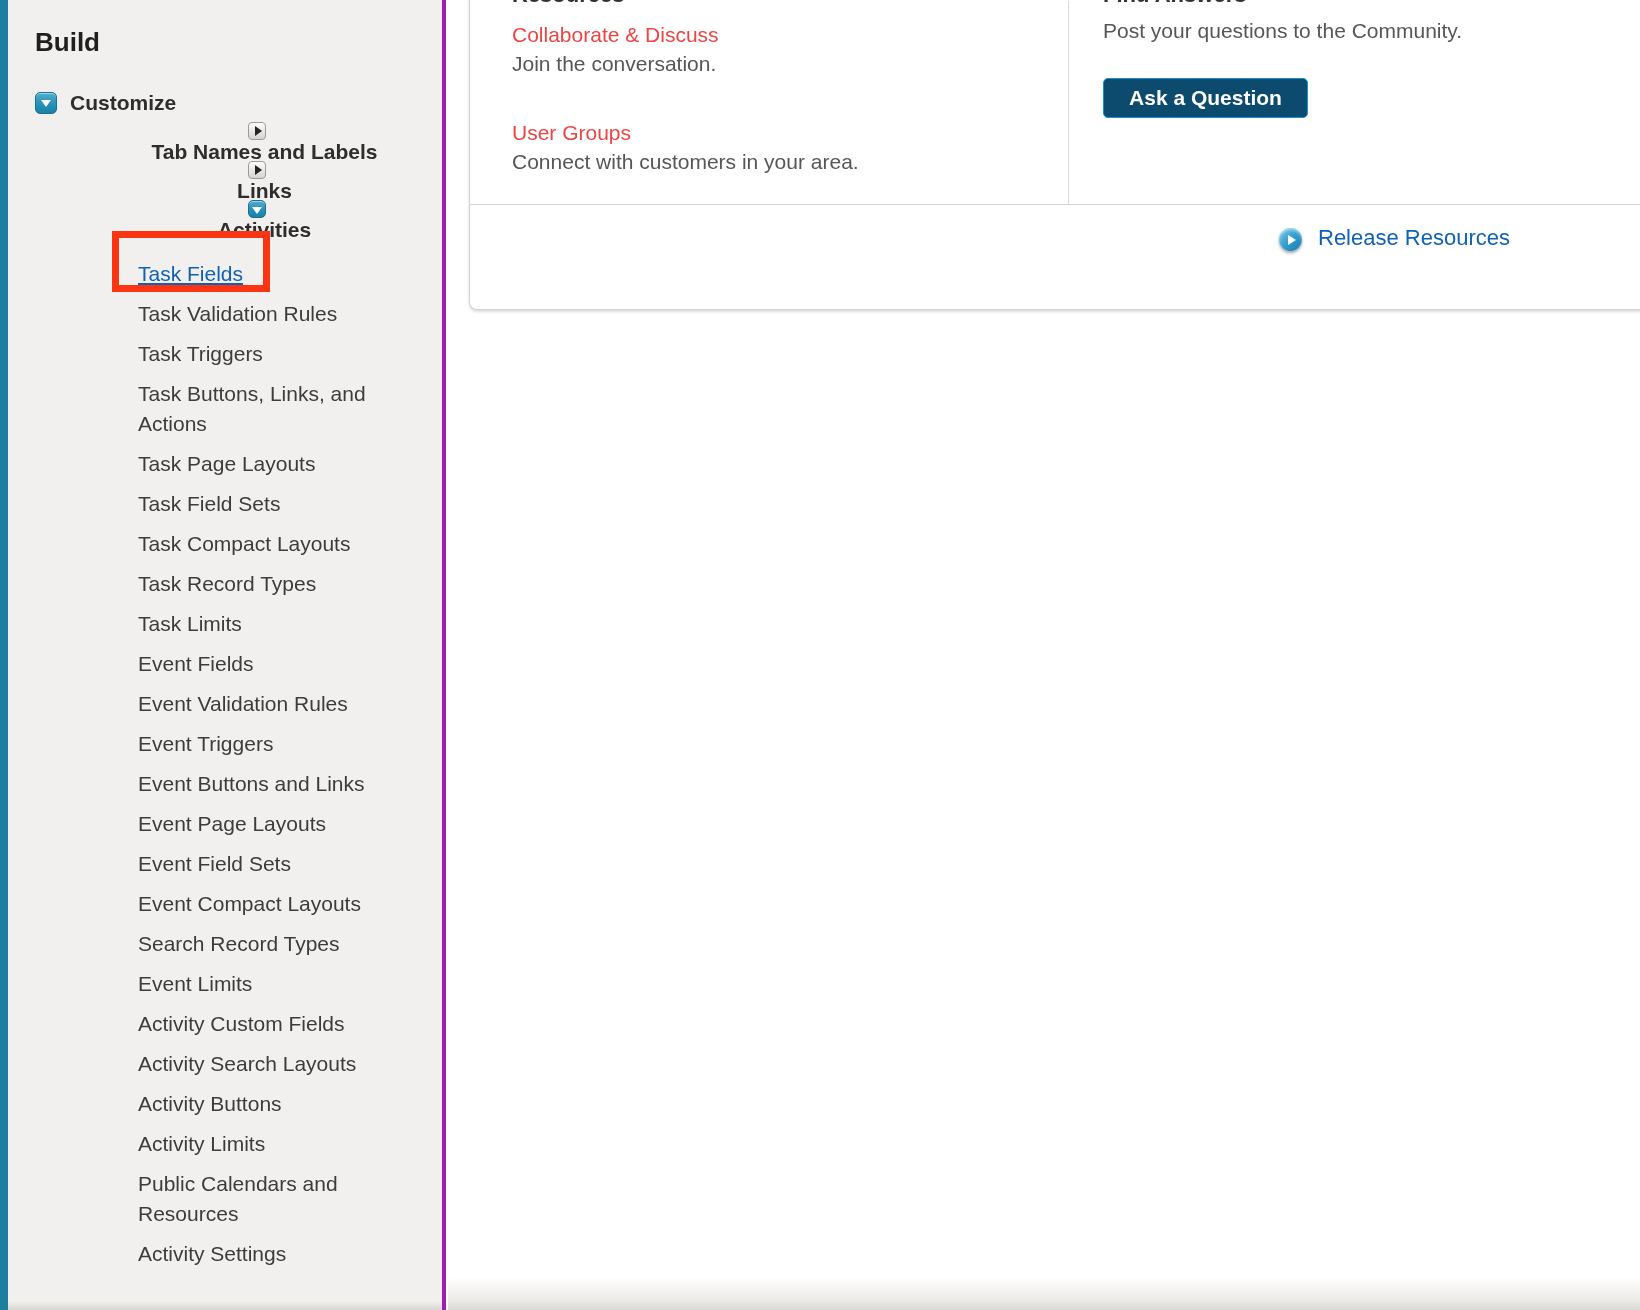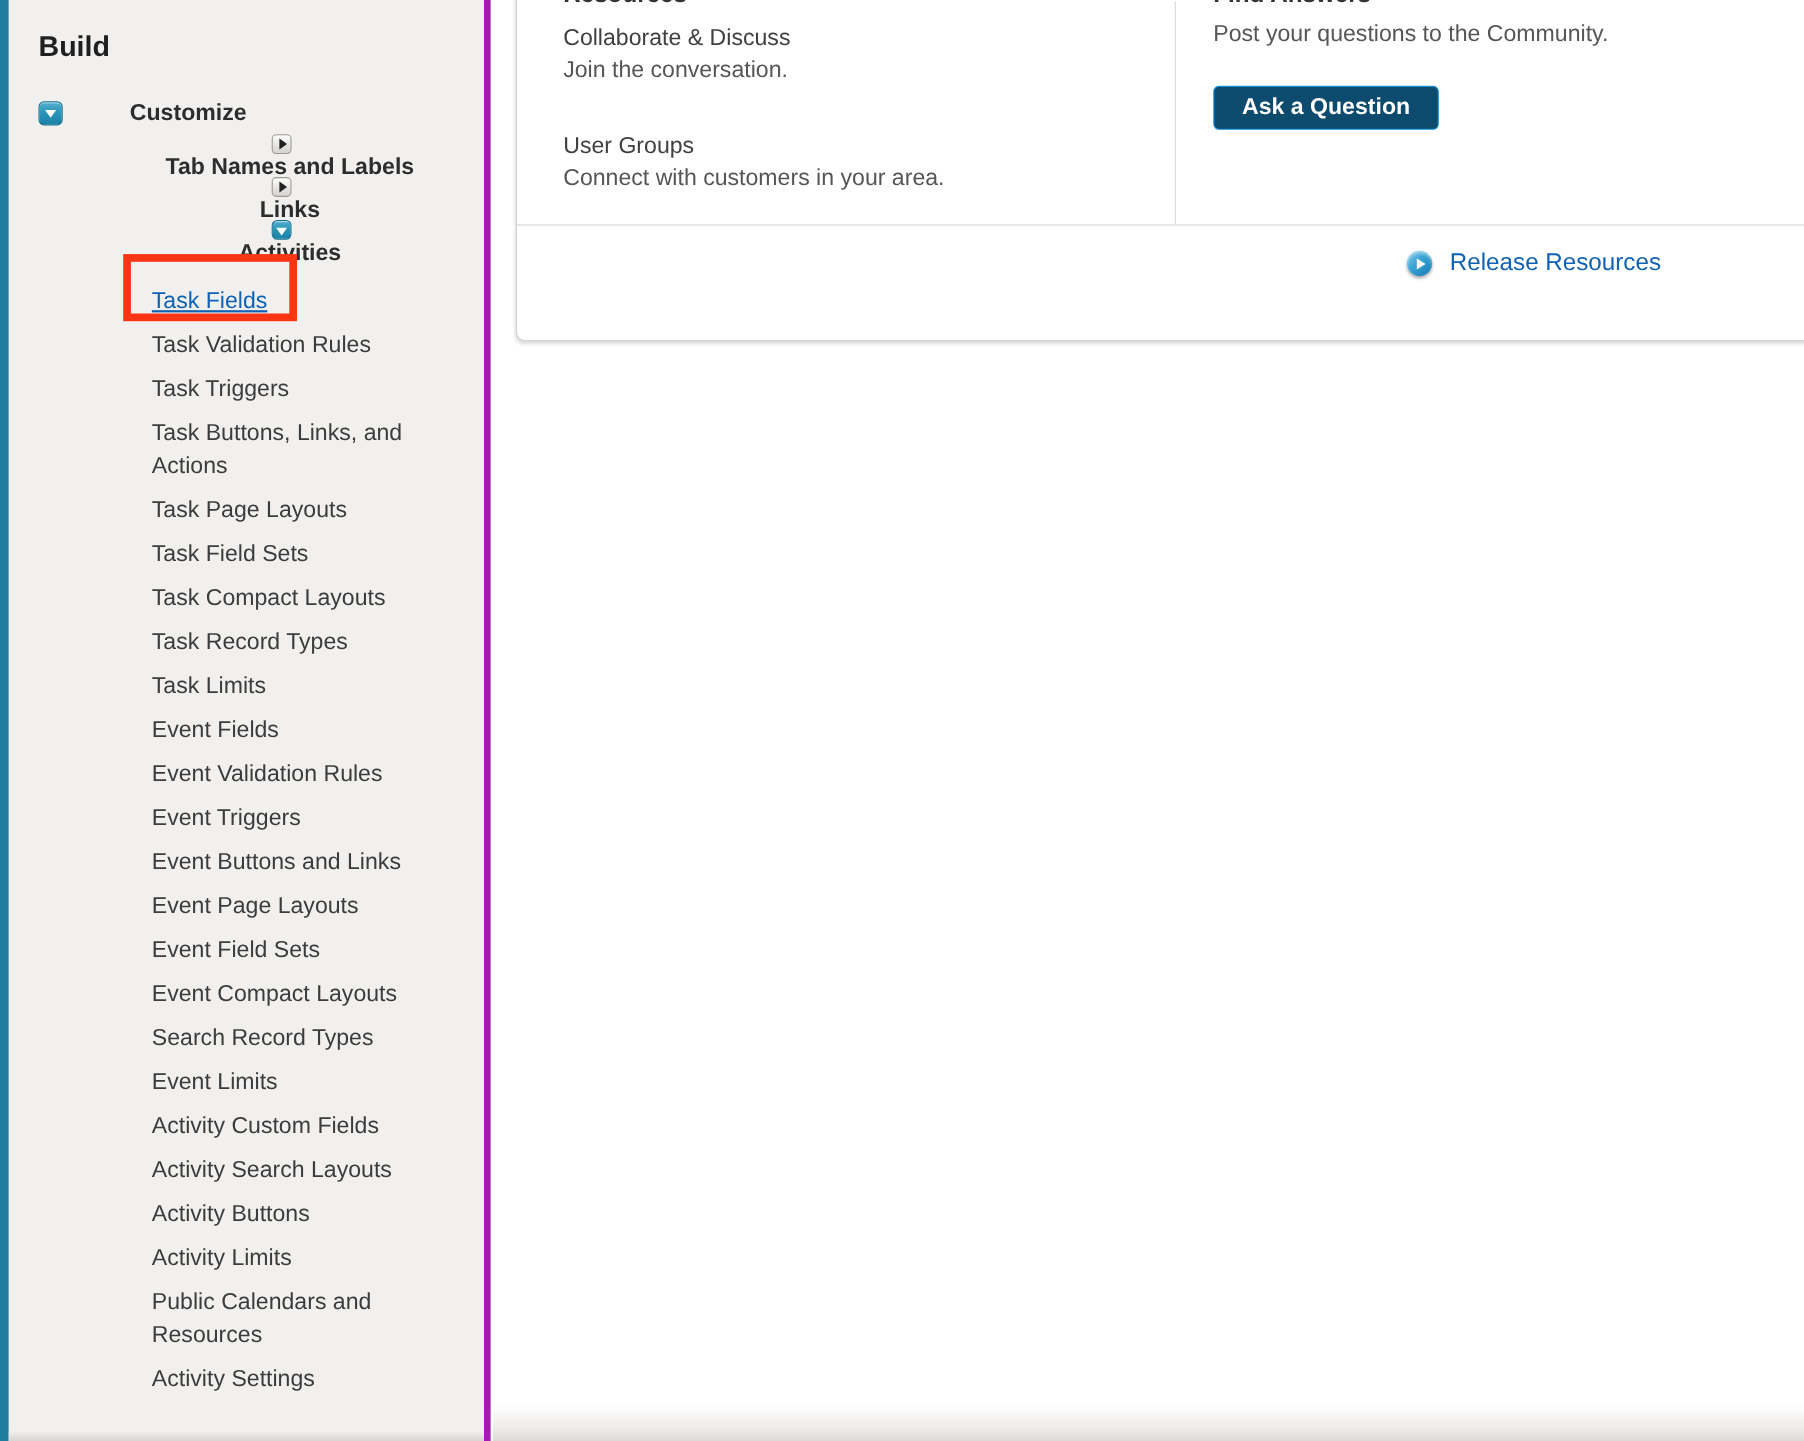--- a/index.html
+++ b/index.html
@@ -5,28 +5,28 @@
   html,body{margin:0;padding:0;background:#ffffff;}
   #screen{
     position:relative;width:1640px;height:1310px;overflow:hidden;background:#ffffff;
     font-family:"Liberation Sans", sans-serif;
   }
   
   #accent-strip{position:absolute;left:0;top:0;width:8px;height:1310px;background:#1e7e9e;}
   
   #sidebar{
     position:absolute;left:8px;top:0;width:438px;height:1310px;
-    background:#f1f0ee;border-right:6px solid #a21caf;box-sizing:border-box;
+    background:#f1f0ee;border-right:4px solid #a21caf;box-sizing:border-box;
   }
   #sidebar-title{
     margin:27px 0 0 27px;font-size:26px;line-height:30px;font-weight:bold;color:#1f1f1f;
   }
   #sidebar-tree{margin-top:26px;}
   .row-branch{display:flex;align-items:center;height:39px;}
-  .row-branch.level1{padding-left:27px;gap:48px;}
+  .row-branch.level1{padding-left:27px;}
   .row-branch.level2{padding-left:64px;flex-direction:column;}
   .branch-label{font-weight:bold;font-size:21px;color:#2d2d2d;}
   .level1 .branch-label{margin-left:13px;}
   .level2 .branch-label{margin-left:15px;}
   
   .disc{display:inline-flex;align-items:center;justify-content:center;box-sizing:border-box;flex:0 0 auto;}
   .level1 .disc{width:22px;height:22px;}
   .level2 .disc{width:18px;height:18px;}
   .disc-open{
     border:1px solid #17718f;border-radius:5px;
@@ -62,21 +62,21 @@
   
   #main{position:absolute;left:448px;top:0;width:1192px;height:1310px;background:#ffffff;}
   #help-card{
     position:absolute;left:469px;top:-21px;width:1262px;height:331px;box-sizing:border-box;
     background:#ffffff;border:1px solid #d4d2cf;border-radius:8px;
     box-shadow:0 2px 3px rgba(0,0,0,.14);
   }
   .card-heading{position:absolute;font-size:22px;line-height:22px;font-weight:bold;color:#333333;}
   #heading-left{left:42px;top:4px;}
   #heading-right{left:633px;top:4px;}
-  .help-link{position:absolute;font-size:21px;line-height:22px;color:#404040;text-decoration:none;}
+  .help-link{position:absolute;font-size:21px;line-height:22px;color:#ef4444;text-decoration:none;}
   .help-desc{position:absolute;font-size:21px;line-height:22px;color:#565656;}
   #link-collaborate{left:42px;top:44px;}
   #desc-collaborate{left:42px;top:73px;}
   #link-usergroups{left:42px;top:142px;}
   #desc-usergroups{left:42px;top:171px;}
   #desc-findanswers{left:633px;top:40px;}
   #ask-question-btn{
     position:absolute;left:633px;top:98px;width:205px;height:40px;
     background:#0c4a6e;border:1px solid #1790d3;border-radius:5px;box-sizing:border-box;
     color:#ffffff;font-weight:bold;font-size:21px;font-family:"Liberation Sans",sans-serif;

